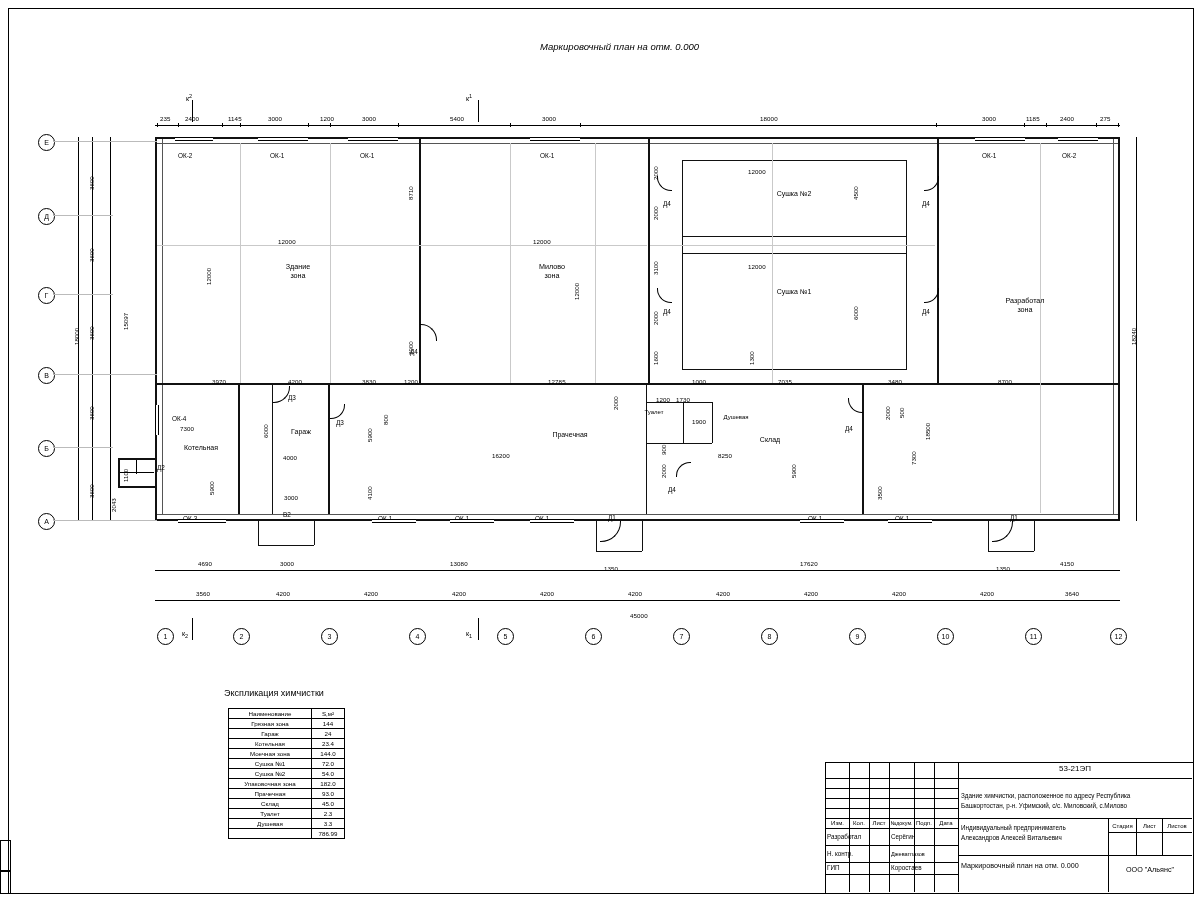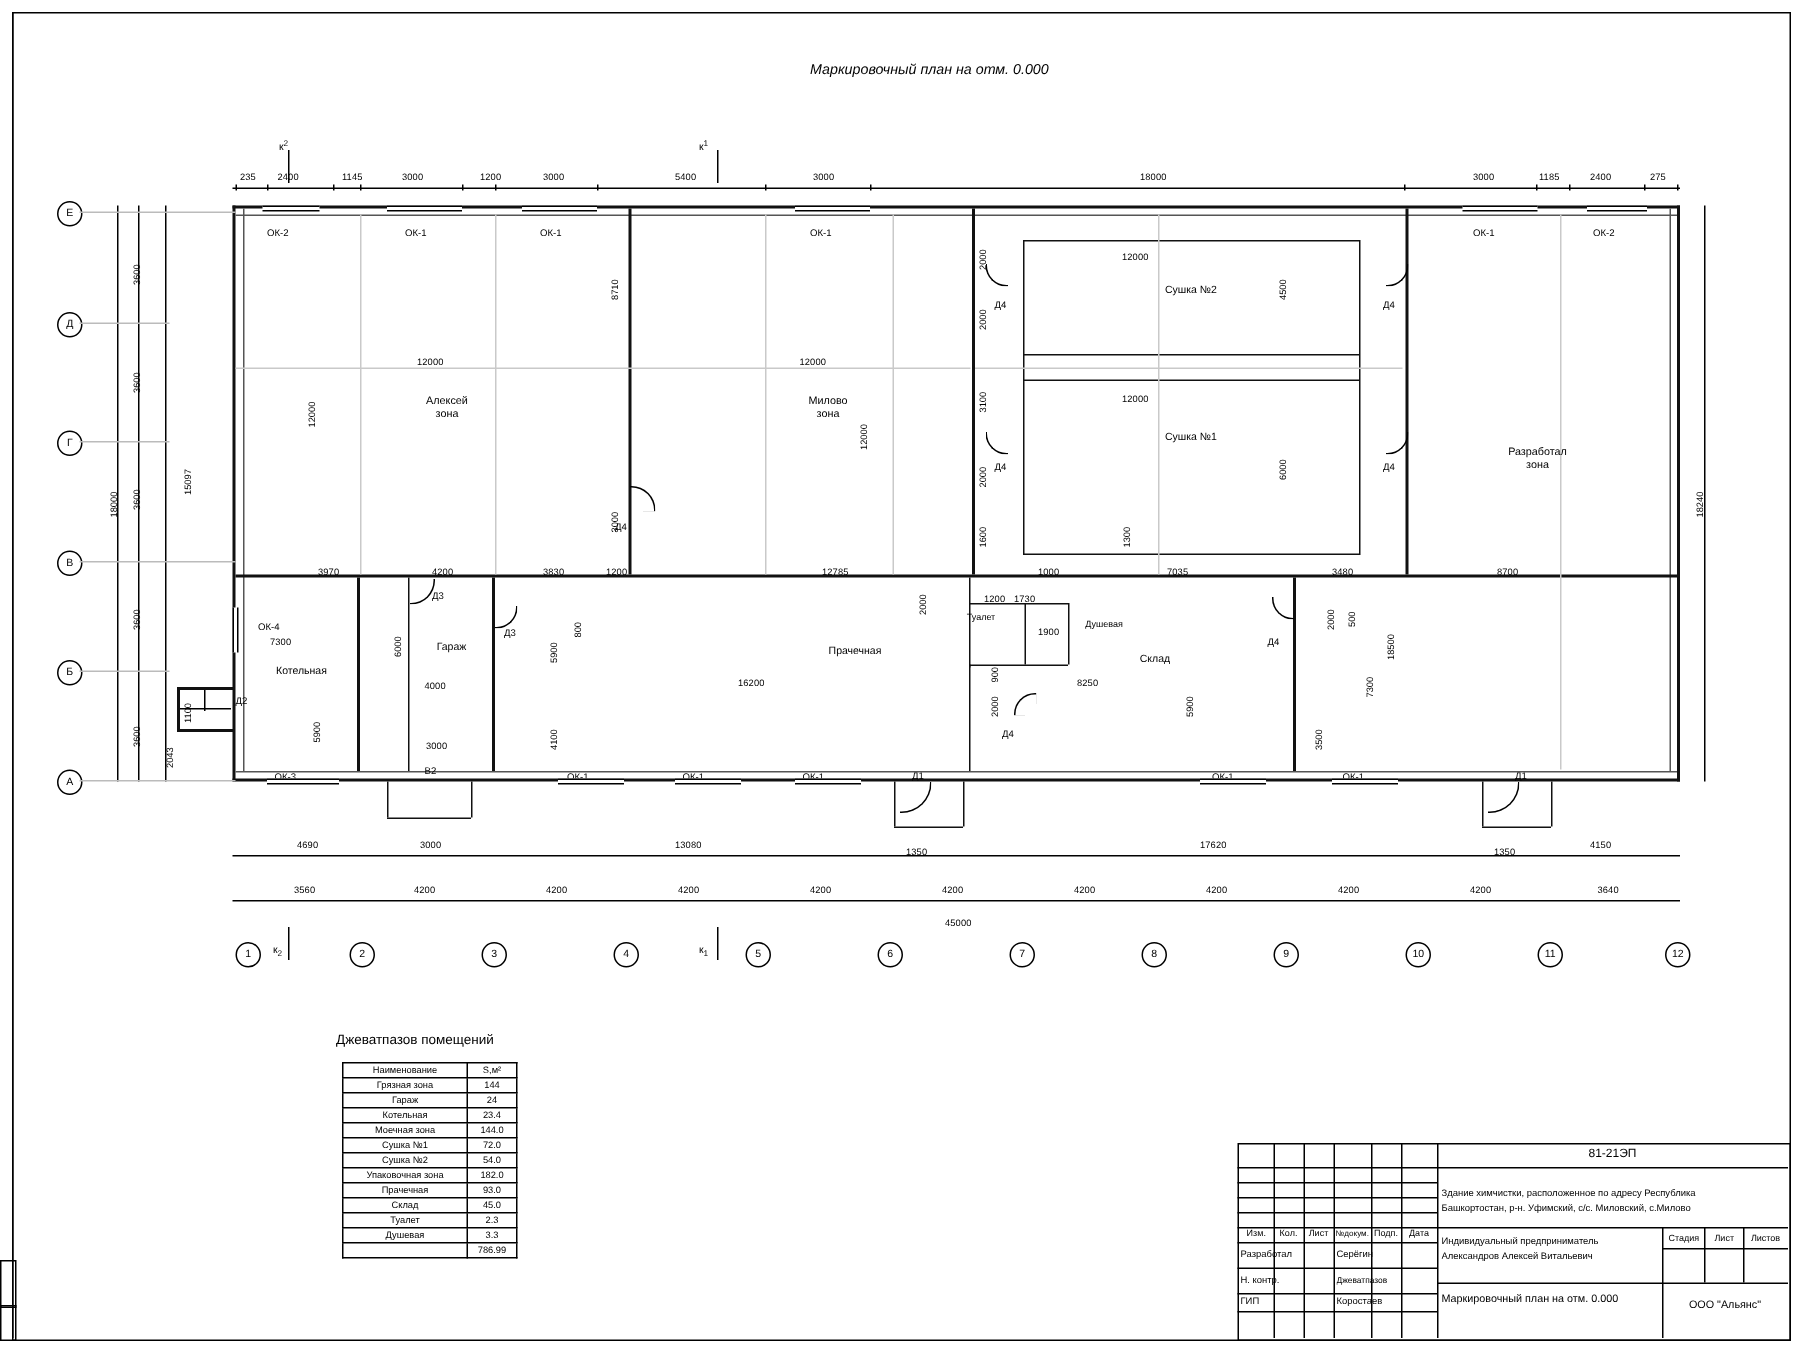--- a/index.html
+++ b/index.html
@@ -97,21 +97,21 @@
   <div class="lnh" style="left:157px;top:245px;width:490px;background:#c9c9c9;"></div>
   <div class="lnh" style="left:650px;top:245px;width:285px;background:#c9c9c9;"></div>
   <div class="lnv" style="left:240px;top:143px;height:240px;background:#c9c9c9;"></div>
   <div class="lnv" style="left:330px;top:143px;height:240px;background:#c9c9c9;"></div>
   <div class="lnv" style="left:510px;top:143px;height:240px;background:#c9c9c9;"></div>
   <div class="lnv" style="left:595px;top:143px;height:240px;background:#c9c9c9;"></div>
   <div class="lnv" style="left:772px;top:143px;height:240px;background:#c9c9c9;"></div>
   <div class="lnv" style="left:1040px;top:143px;height:370px;background:#c9c9c9;"></div>
 
   <div class="lbl2" style="left:258px;top:262px;width:80px;text-align:center;">
-    <div>Алексей</div>
+    <div>Здание</div>
     <div>зона</div>
   </div>
   <div class="lbl2" style="left:512px;top:262px;width:80px;text-align:center;">
     <div>Милово</div>
     <div>зона</div>
   </div>
   <div class="lbl" style="left:744px;top:190px;width:100px;">Сушка №2</div>
   <div class="lbl" style="left:744px;top:288px;width:100px;">Сушка №1</div>
   <div class="lbl2" style="left:980px;top:296px;width:90px;text-align:center;">
     <div>Разработал</div>
@@ -325,21 +325,21 @@
 
   <div class="kmark" style="left:186px;top:93px;"><span>к</span><sup style="font-size:5.5px;">2</sup></div>
   <div class="kmark" style="left:466px;top:93px;"><span>к</span><sup style="font-size:5.5px;">1</sup></div>
   <div class="kmark" style="left:182px;top:630px;"><span>к</span><sub style="font-size:5.5px;">2</sub></div>
   <div class="kmark" style="left:466px;top:630px;"><span>к</span><sub style="font-size:5.5px;">1</sub></div>
   <div class="lnv" style="left:192px;top:100px;height:22px;"></div>
   <div class="lnv" style="left:478px;top:100px;height:22px;"></div>
   <div class="lnv" style="left:192px;top:618px;height:22px;"></div>
   <div class="lnv" style="left:478px;top:618px;height:22px;"></div>
 
-  <div class="exptitle" style="left:224px;top:688px;">Джеватпазов помещений</div>
+  <div class="exptitle" style="left:224px;top:688px;">Экспликация химчистки</div>
   <table class="exp" style="left:228px;top:708px;">
     <thead>
       <tr>
         <th class="nm">Наименование</th>
         <th class="v">S,м²</th>
       </tr>
     </thead>
     <tbody>
       <tr>
           <td class="nm">Грязная зона</td>
@@ -388,21 +388,21 @@
       <tr>
           <td class="nm"></td>
           <td class="v">786.99</td>
         </tr>
     </tbody>
   </table>
 
   <div class="stamp" style="left:825px;top:762px;width:367px;height:130px;"></div>
 
   <div class="lnh" style="left:825px;top:778px;width:367px;"></div>
-  <div class="scellc" style="left:960px;top:765px;width:230px;font-size:8px;">81-21ЭП</div>
+  <div class="scellc" style="left:960px;top:765px;width:230px;font-size:8px;">53-21ЭП</div>
 
   <div class="lnv" style="left:849px;top:762px;height:130px;"></div>
   <div class="lnv" style="left:869px;top:762px;height:130px;"></div>
   <div class="lnv" style="left:889px;top:762px;height:130px;"></div>
   <div class="lnv" style="left:914px;top:762px;height:130px;"></div>
   <div class="lnv" style="left:934px;top:762px;height:130px;"></div>
   <div class="lnv" style="left:958px;top:762px;height:130px;"></div>
   <div class="lnh" style="left:825px;top:788px;width:133px;"></div>
   <div class="lnh" style="left:825px;top:798px;width:133px;"></div>
   <div class="lnh" style="left:825px;top:808px;width:133px;"></div>

